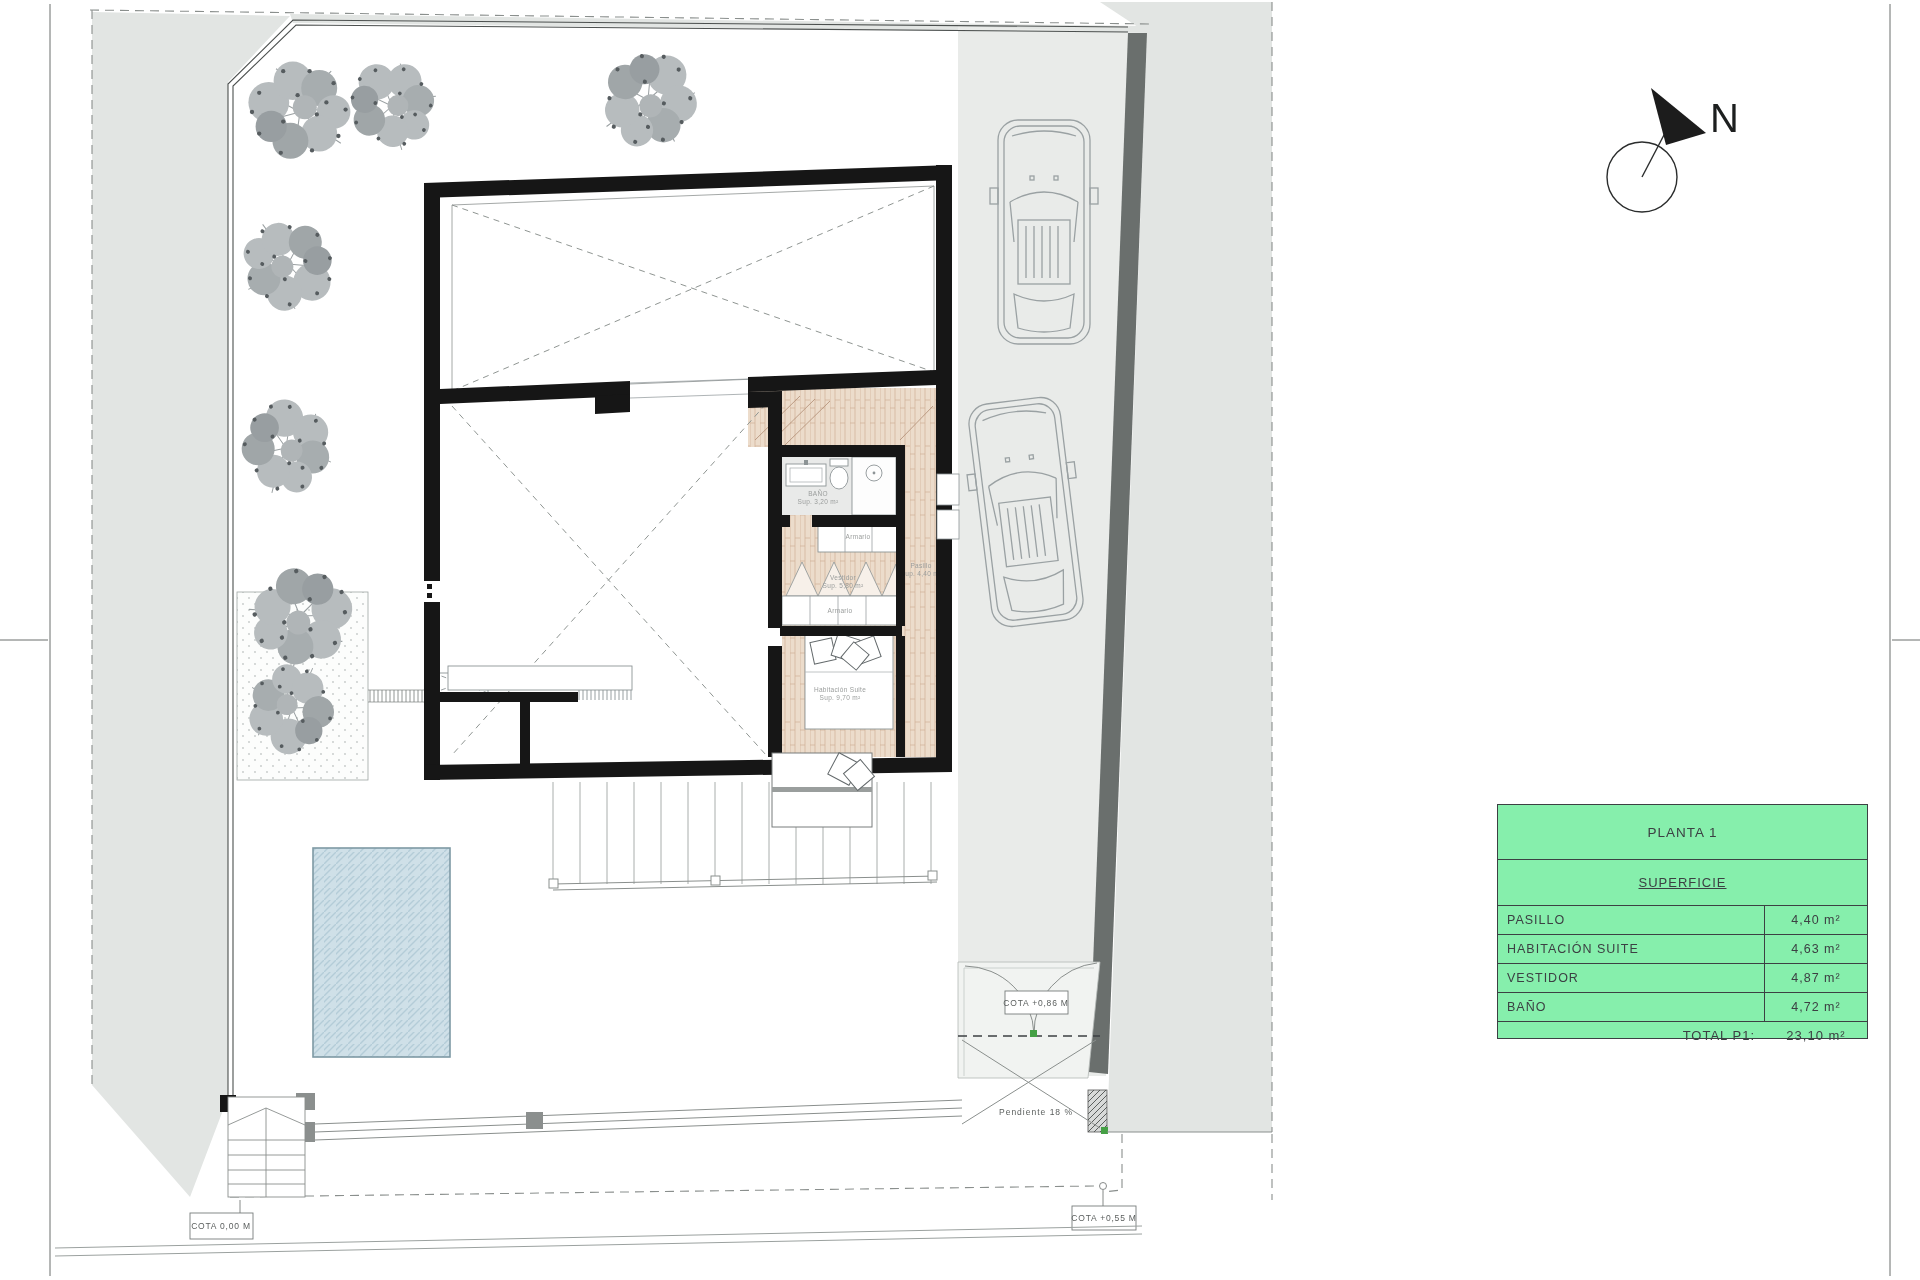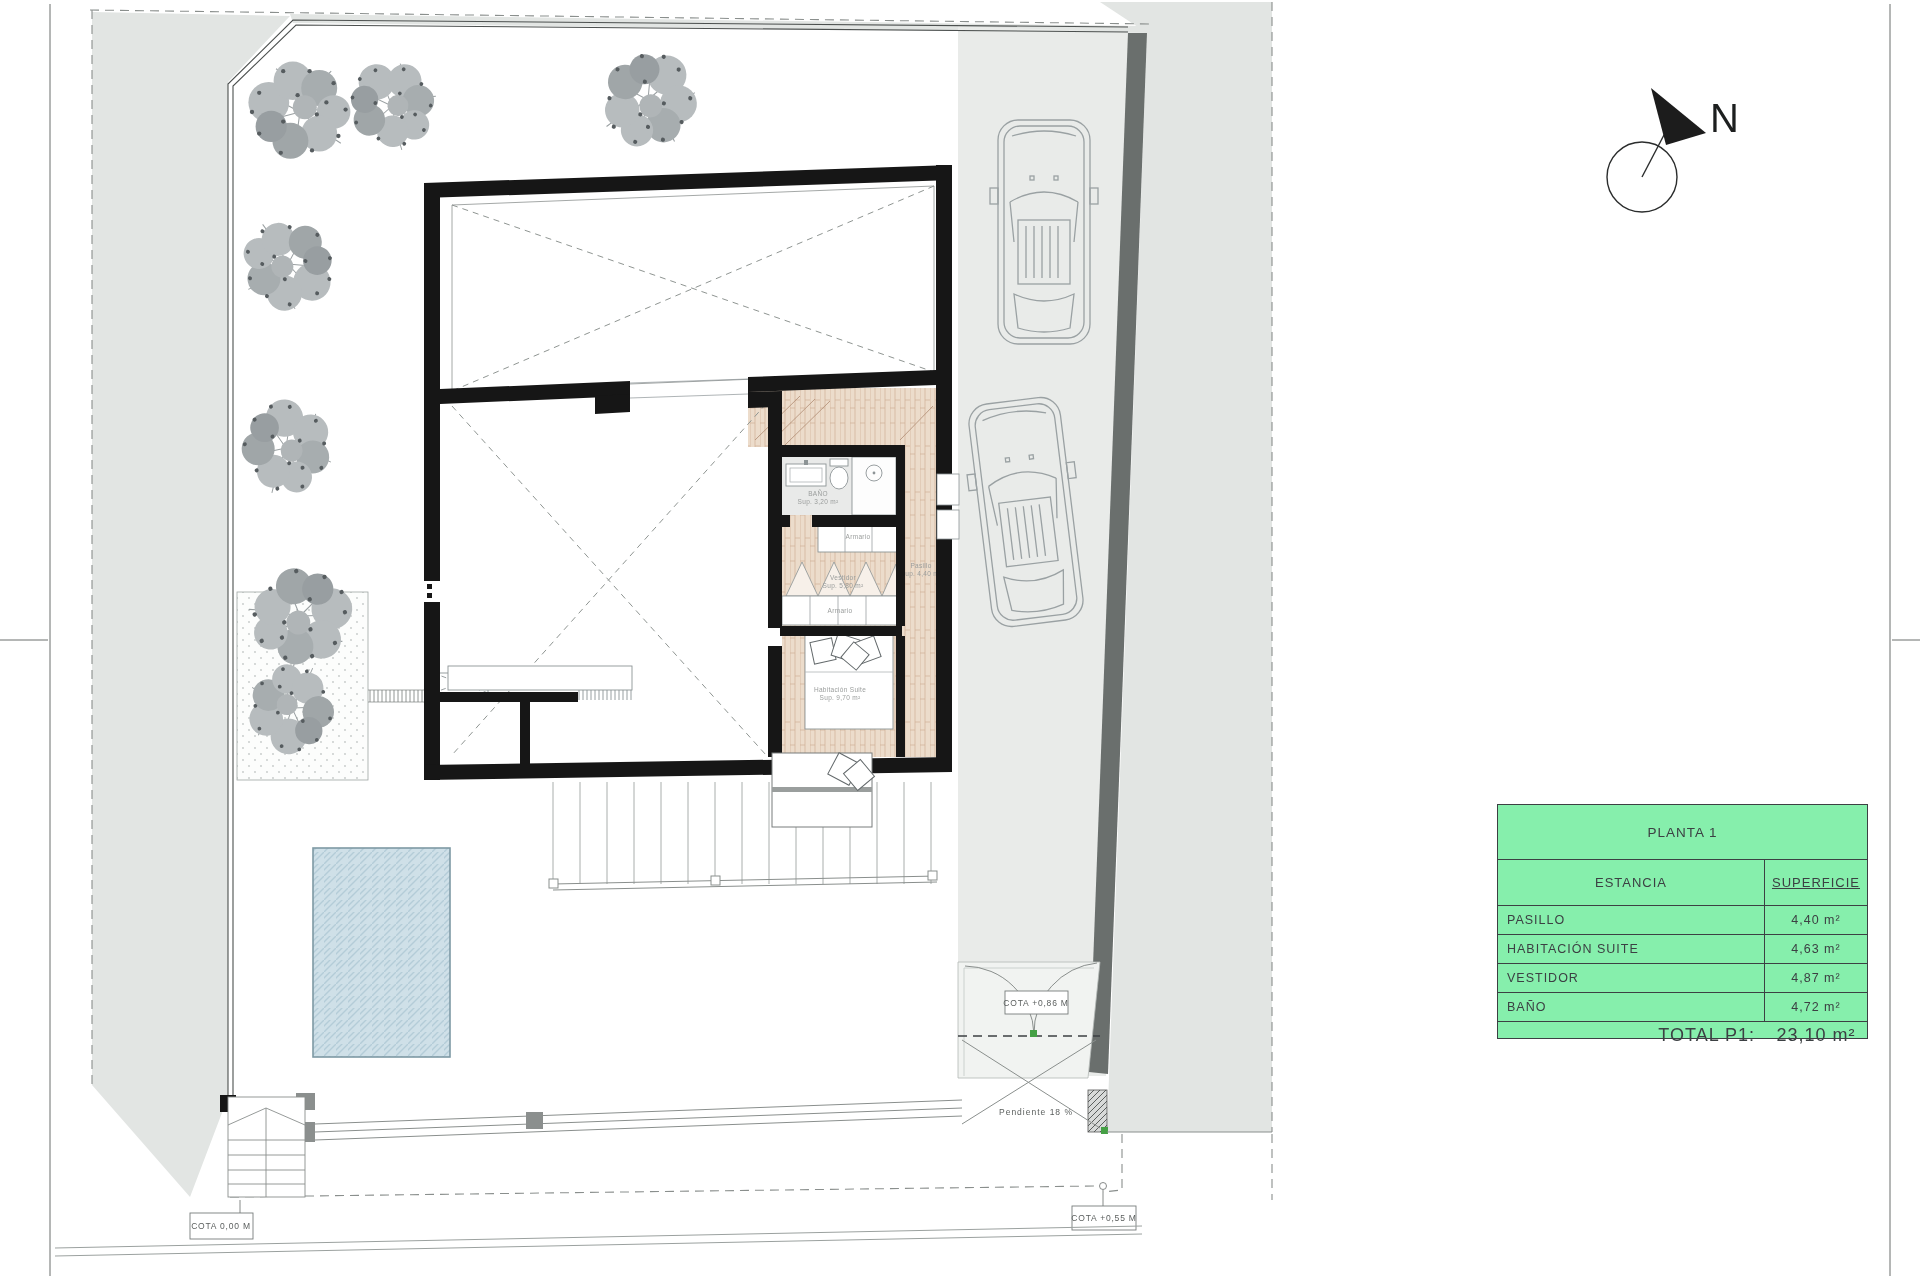--- a/index.html
+++ b/index.html
@@ -13,21 +13,21 @@
   .lg-title{height:54px;display:flex;align-items:center;justify-content:center;
             border-bottom:1.2px solid #3c4043;font-size:13.5px;}
   .lg-head{height:45px;display:flex;border-bottom:1.2px solid #3c4043;}
   .lg-head .c1{width:267px;display:flex;align-items:center;justify-content:center;
                border-right:1.2px solid #3c4043;box-sizing:border-box;}
   .lg-head .c2{flex:1;display:flex;align-items:center;justify-content:center;text-decoration:underline;}
   .lg-row{height:28px;display:flex;border-bottom:1px solid #3c4043;font-size:12.5px;}
   .lg-row .c1{width:267px;display:flex;align-items:center;padding-left:9px;
               border-right:1.2px solid #3c4043;box-sizing:border-box;}
   .lg-row .c2{flex:1;display:flex;align-items:center;justify-content:center;}
-  .lg-total{height:26px;display:flex;font-size:18px;}
+  .lg-total{height:26px;display:flex;font-size:13px;}
   .lg-total .c1{width:267px;display:flex;align-items:center;justify-content:flex-end;
                 padding-right:10px;box-sizing:border-box;}
   .lg-total .c2{flex:1;display:flex;align-items:center;justify-content:center;}
   text{font-family:"Liberation Sans","DejaVu Sans",sans-serif;}
   .t-tiny{font-size:6.5px;fill:#9a9d9c;letter-spacing:.3px;}
   .t-cota{font-size:8.5px;fill:#5a5e5d;letter-spacing:.8px;}
   .t-pend{font-size:8.5px;fill:#5a5e5d;letter-spacing:1px;}
   .t-north{font-size:40px;fill:#1d1f1f;}
 </style>
 </head>
@@ -308,21 +308,20 @@
     <circle cx="1642" cy="177" r="35" fill="none" stroke="#2b2d2d" stroke-width="1.4"></circle>
     <path d="M1642 177 L1676 112" stroke="#2b2d2d" stroke-width="1.4"></path>
     <polygon points="1651,88 1706,133 1666,145" fill="#1c1c1c"></polygon>
     <text class="t-north" x="1710" y="132">N</text>
   </g>
 </svg>
 
 <div class="legend">
   <div class="lg-title">PLANTA 1</div>
   <div class="lg-head">
-    <div class="c1">ESTANCIA</div>
     <div class="c2">SUPERFICIE</div>
   </div>
   <div class="lg-row">
     <div class="c1">PASILLO</div>
     <div class="c2">4,40 m²</div>
   </div>
   <div class="lg-row">
     <div class="c1">HABITACIÓN SUITE</div>
     <div class="c2">4,63 m²</div>
   </div>

